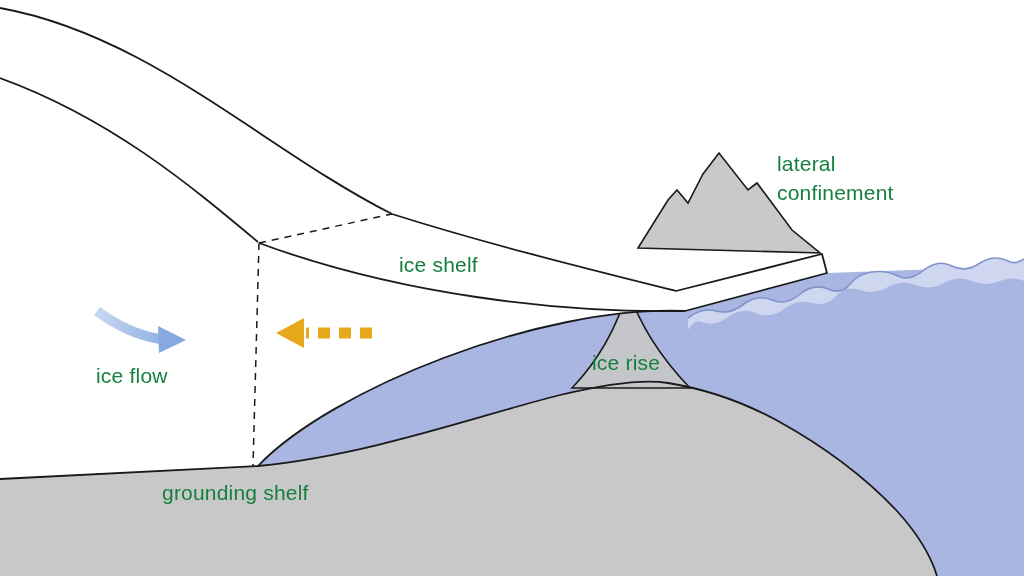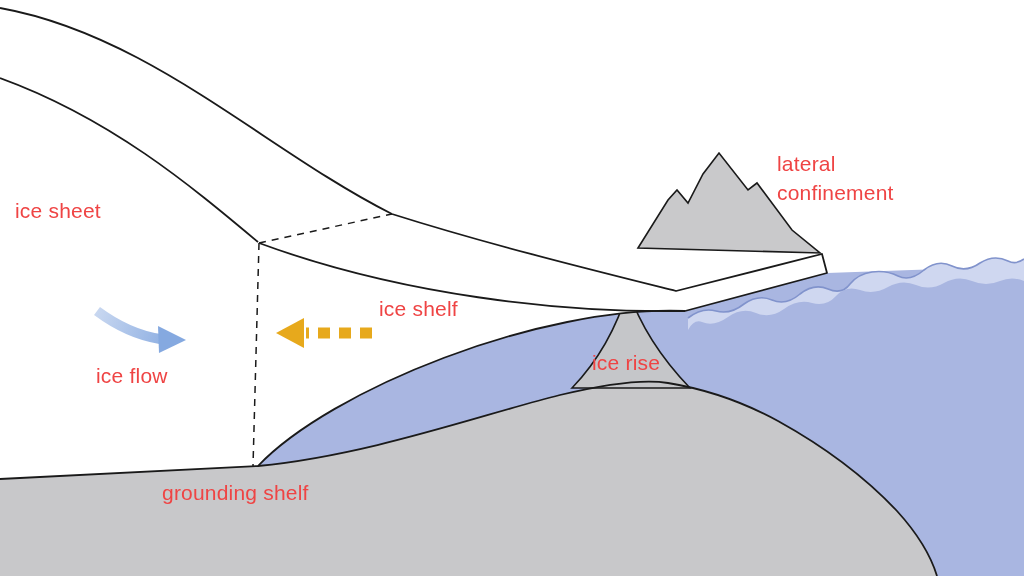--- a/index.html
+++ b/index.html
@@ -15,27 +15,27 @@
     overflow: hidden;
     background: #ffffff;
   }
   .stage svg {
     position: absolute;
     inset: 0;
   }
   .label {
     position: absolute;
     font-size: 21px;
-    color: #ef4444;
+    color: #15803d;
     letter-spacing: 0.2px;
     white-space: pre-line;
     line-height: 29px;
   }
   .lbl-ice-sheet     { left: 15px;  top: 196px; }
-  .lbl-ice-shelf     { left: 379px; top: 250px; margin-top: 44px; }
+  .lbl-ice-shelf     { left: 399px; top: 250px; }
   .lbl-buttressing   { left: 265px; top: 284px; }
   .lbl-ice-flow      { left: 96px;  top: 361px; }
   .lbl-grounding     { left: 162px; top: 478px; }
   .lbl-ice-rise      { left: 592px; top: 348px; }
   .lbl-lateral       { left: 777px; top: 149px; }
 </style>
 </head>
 <body>
 
 <div class="stage">
@@ -104,20 +104,19 @@
       <path d="M 97,311 Q 128,334 160,339" fill="none" stroke="url(#flowGrad)" stroke-width="10"></path>
       <polygon points="158,326 186,340 159,353" fill="#85a9e0"></polygon>
     </g>
 
     <g>
       <path d="M 372,333 L 306,333" fill="none" stroke-width="11" stroke-dasharray="12 9" stroke="#e7a91c"></path>
       <polygon points="304,318 276,333 304,348" fill="#e7a91c"></polygon>
     </g>
   </svg>
 
-  <div class="label lbl-ice-sheet">ice sheet</div>
   <div class="label lbl-ice-shelf">ice shelf</div>
   <div class="label lbl-ice-flow">ice flow</div>
   <div class="label lbl-grounding">grounding shelf</div>
   <div class="label lbl-ice-rise">ice rise</div>
   <div class="label lbl-lateral">lateral
 confinement</div>
 </div>
 
 </body></html>

